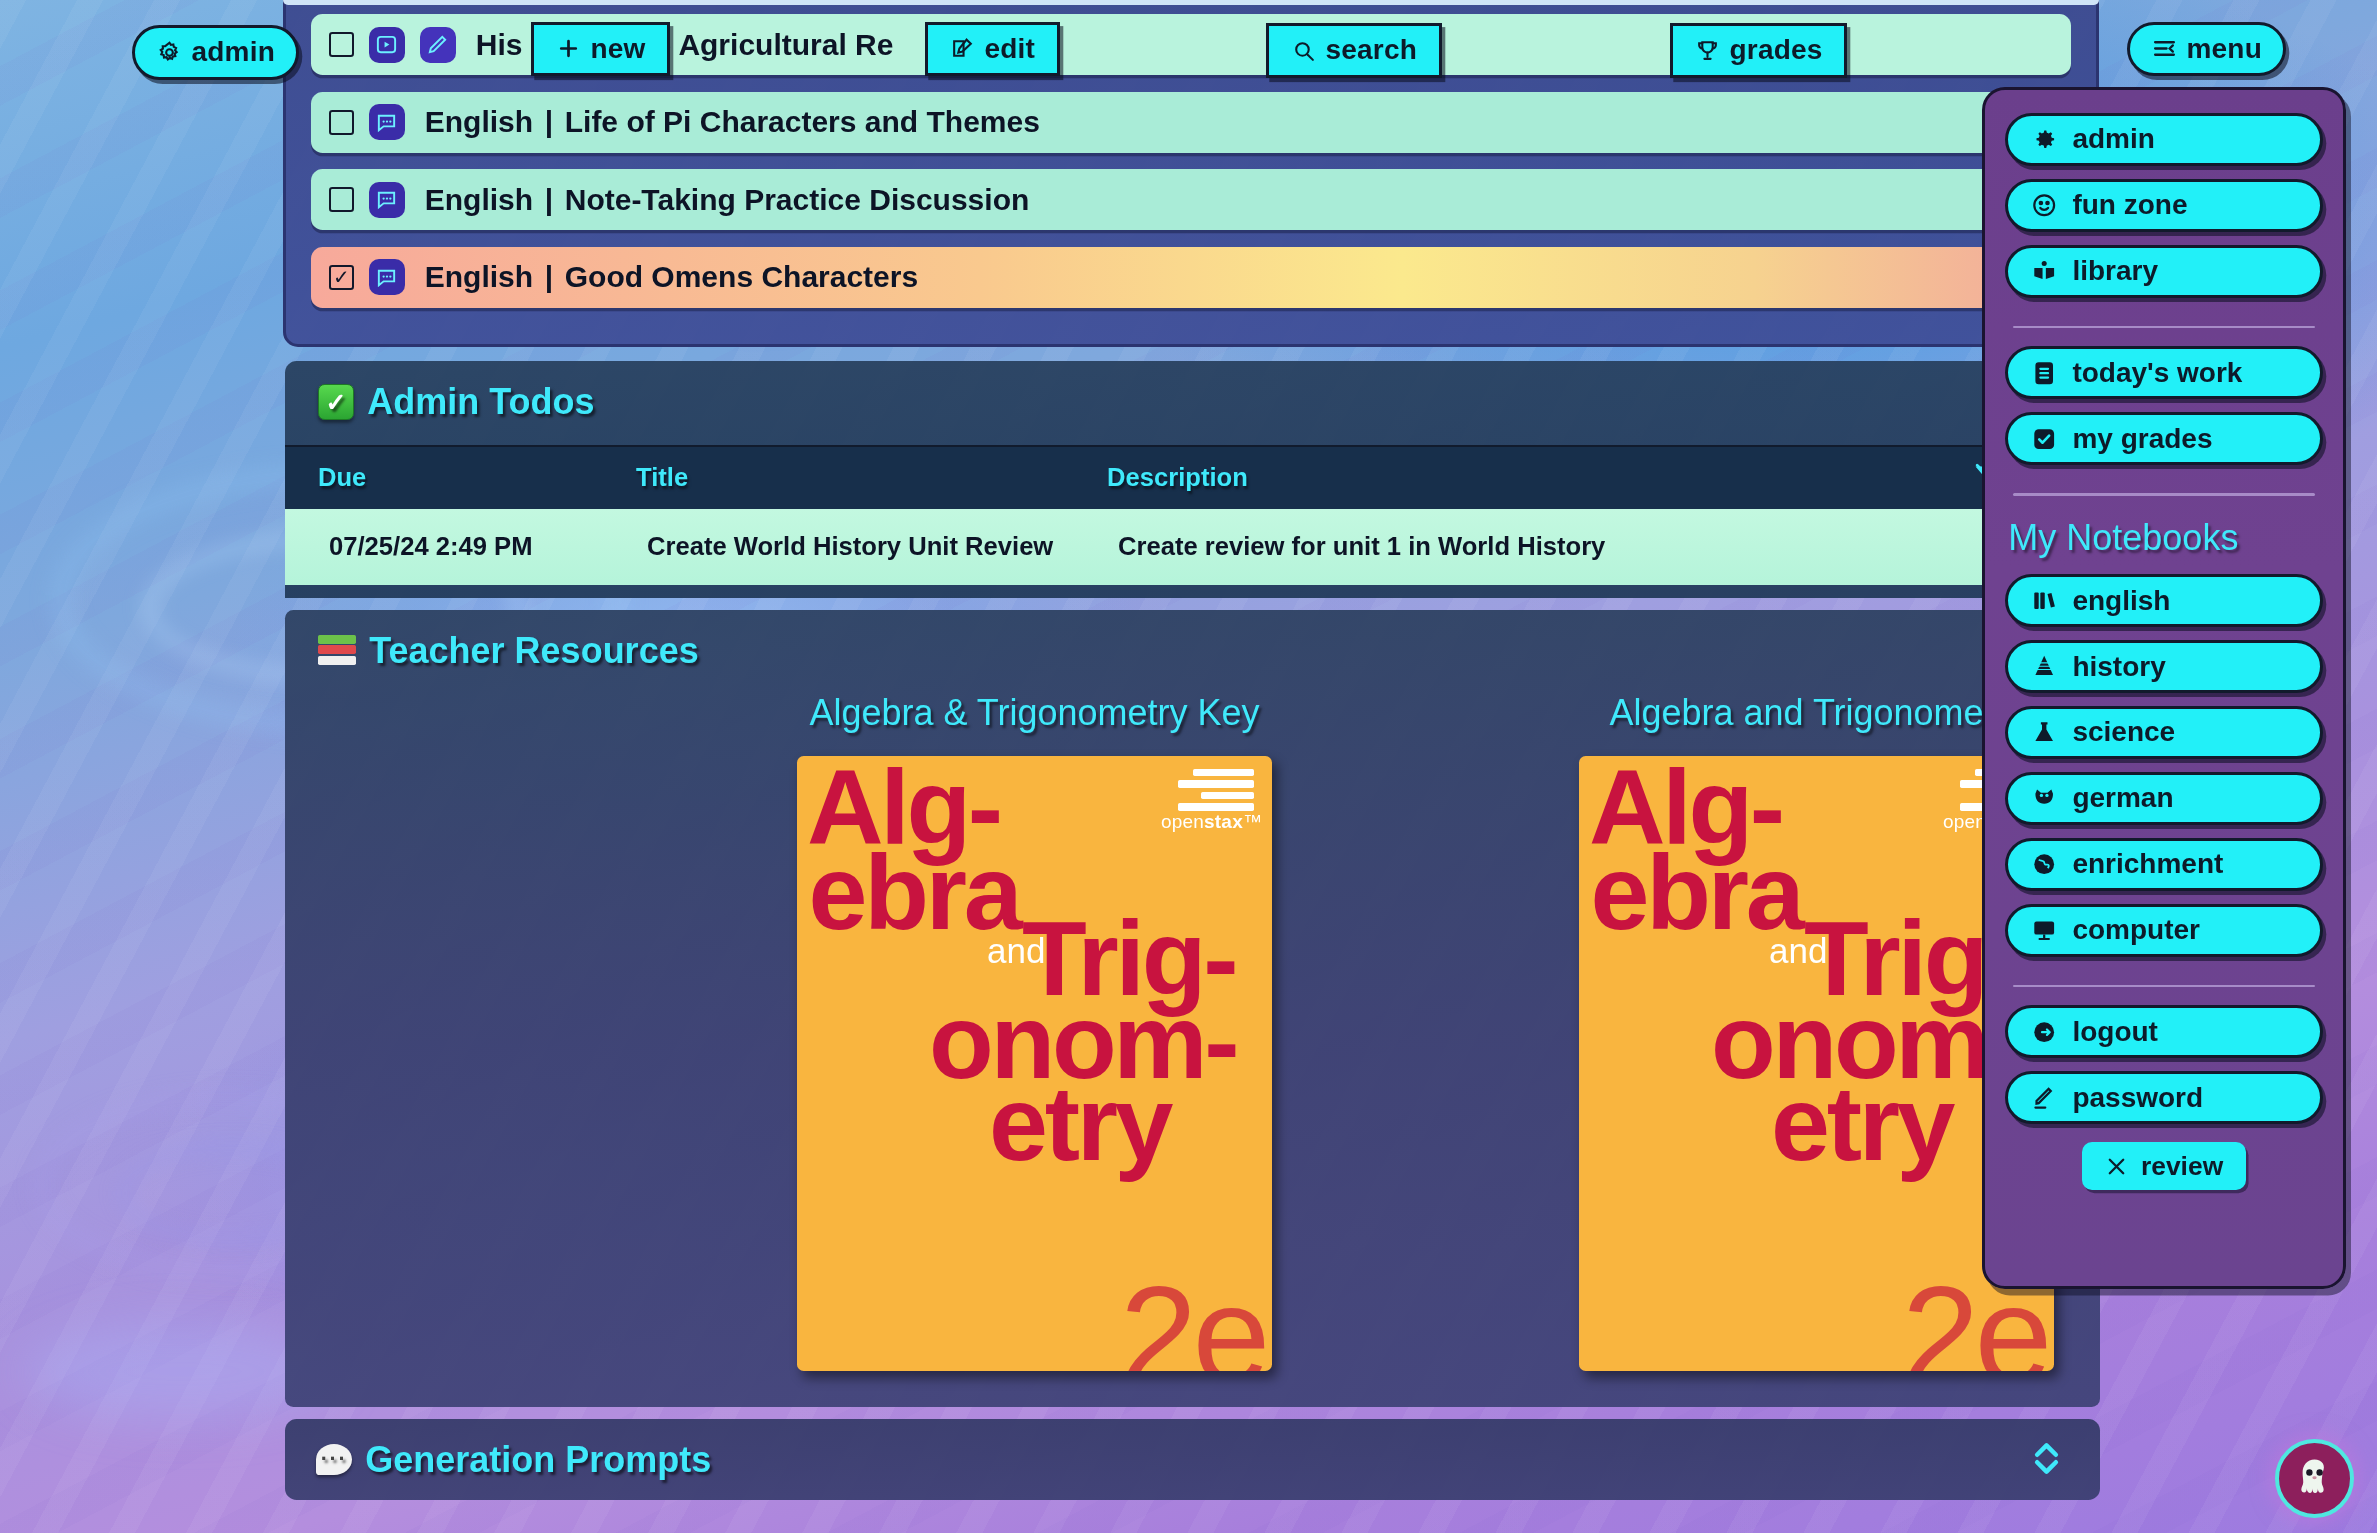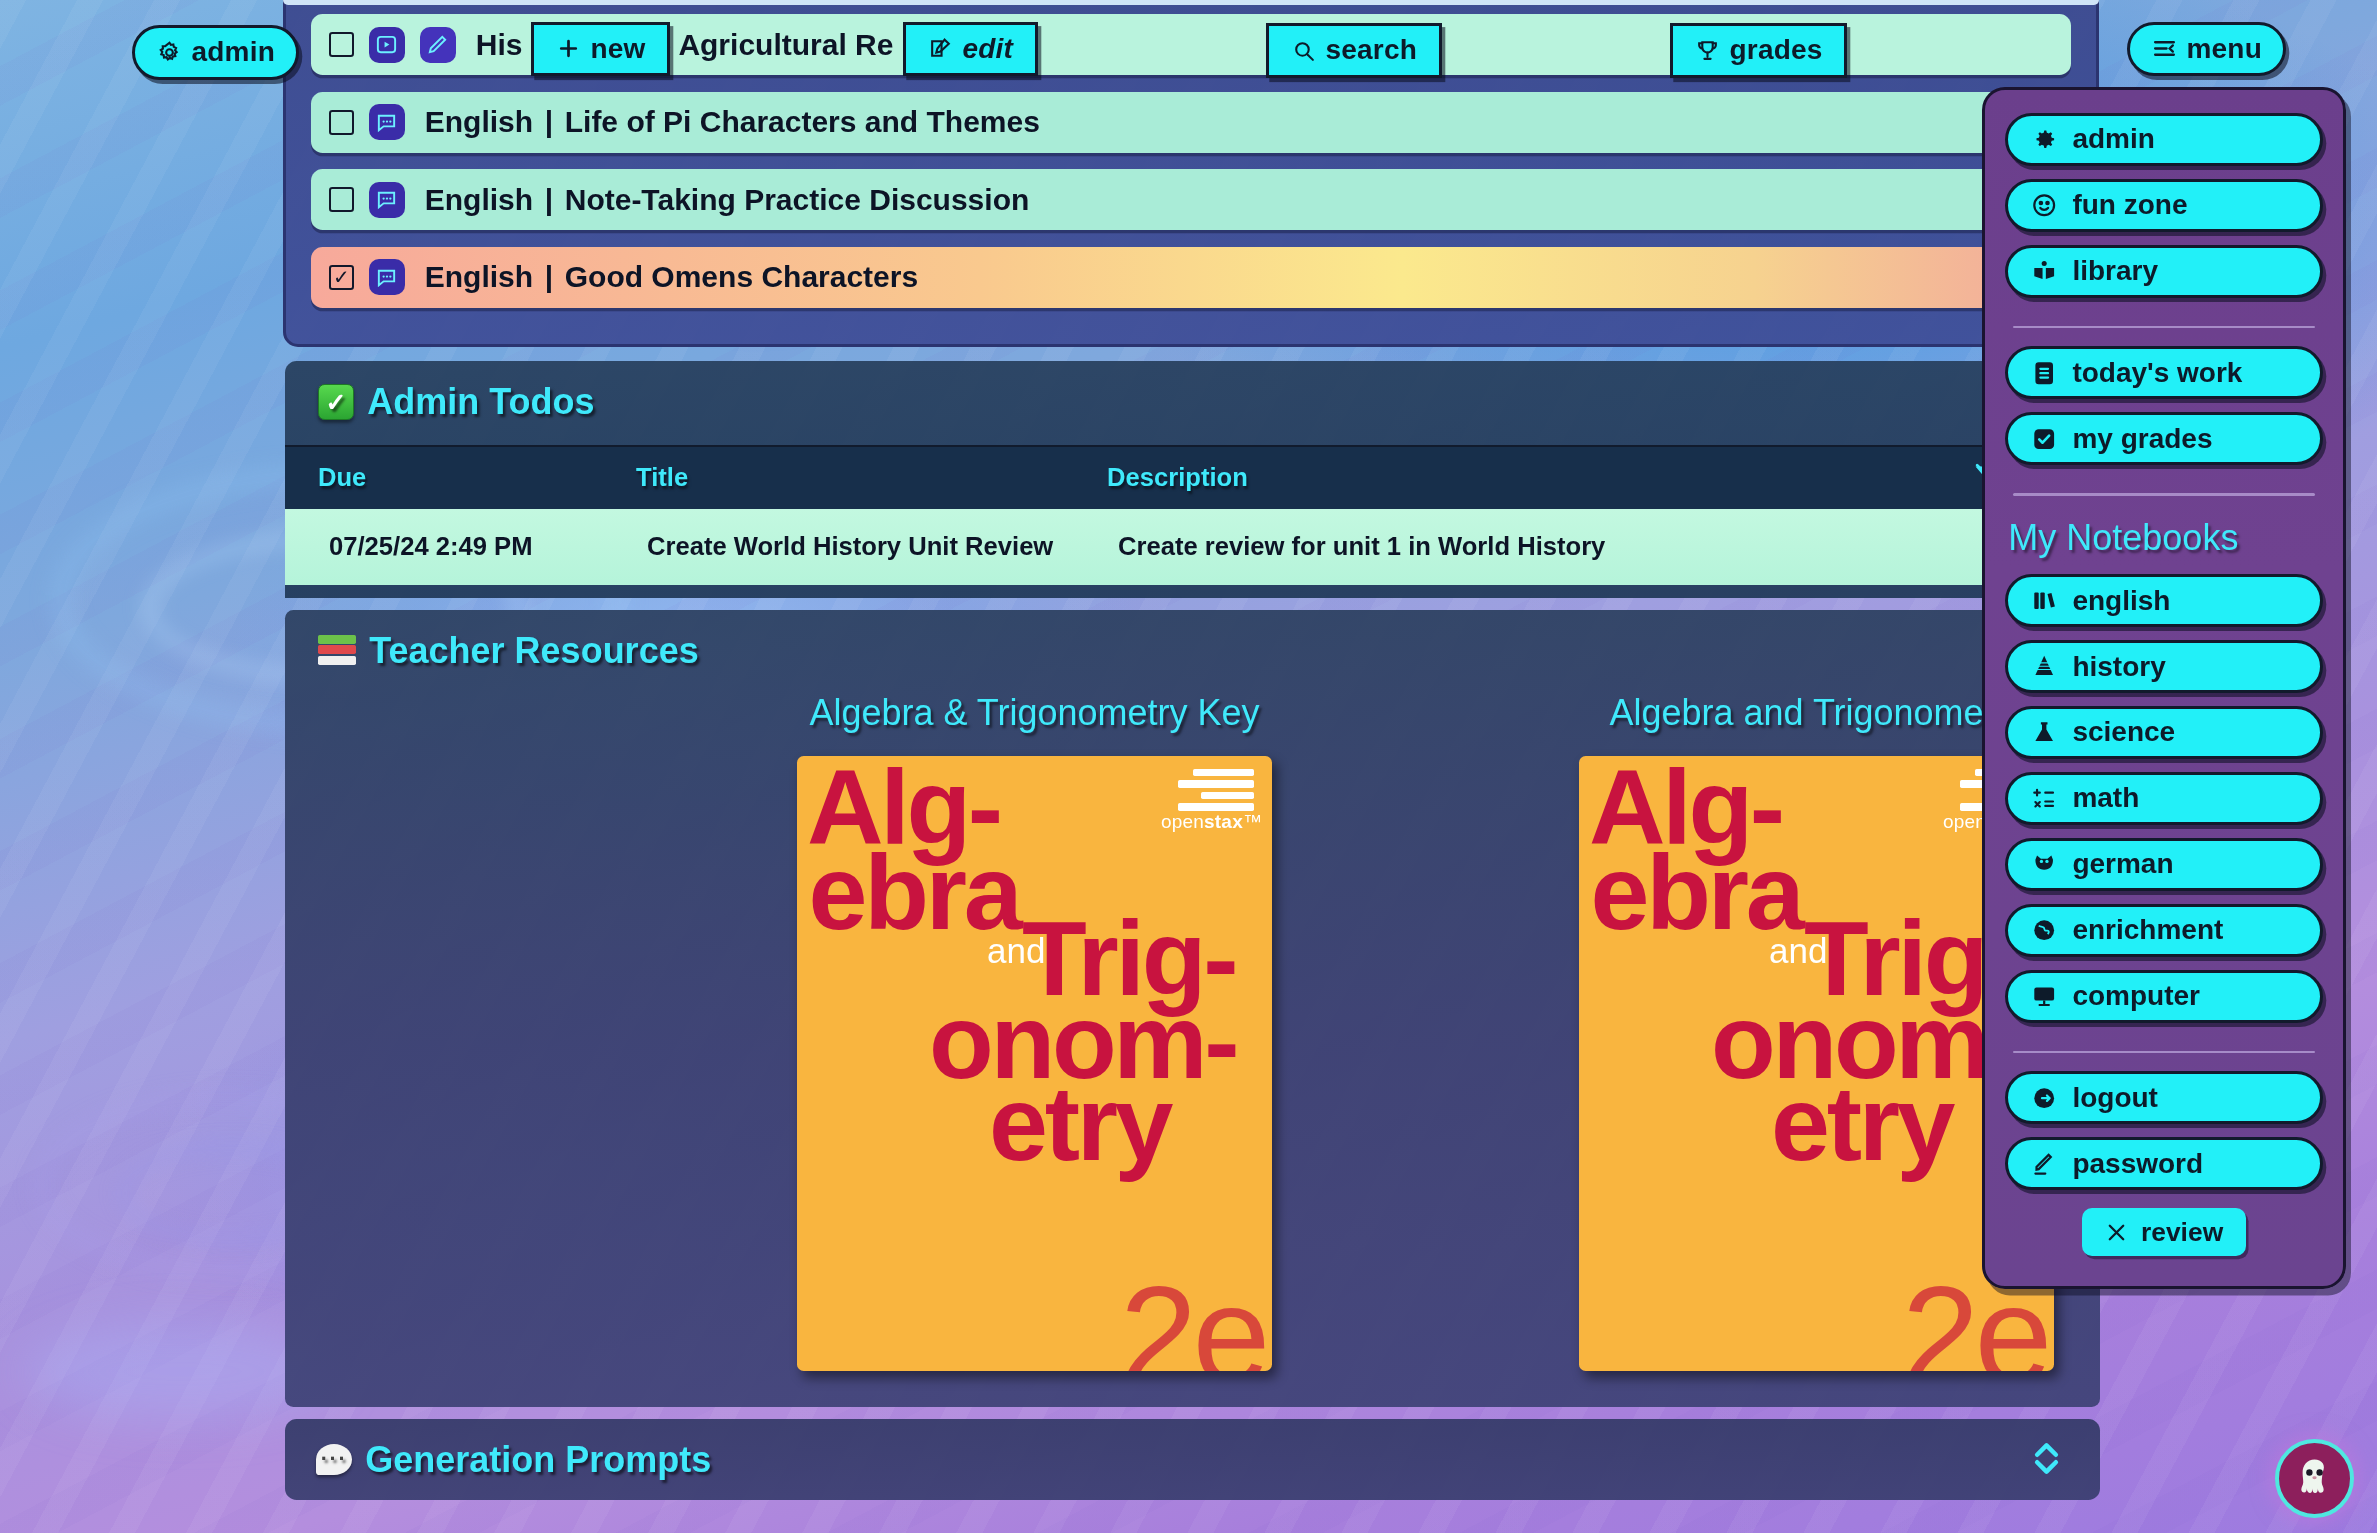--- a/index.html
+++ b/index.html
@@ -124,21 +124,21 @@
     right: -8.3px; top: 6.6px;
     width: 48px; height: 48px;
     background: #fbe34a;
     border: 2.5px solid #13182c;
     border-radius: 11.6px;
     box-shadow: 2.5px 3.3px 0 rgba(10,12,30,0.5);
   }
 
   
   #btn-new   { position: absolute; left: 531px;  top: 21.5px; z-index: 45; }
-  #btn-edit  { position: absolute; left: 903px; top: 21.5px; z-index: 45; font-style: italic; }
+  #btn-edit  { position: absolute; left: 925px; top: 21.5px; z-index: 45; }
   #btn-search{ position: absolute; left: 1266px; top: 23px; z-index: 45; text-align: right; }
   #btn-grades{ position: absolute; left: 1670px; top: 23px; z-index: 45; }
   #btn-menu  { position: absolute; left: 2127px; top: 21.5px; z-index: 60; }
 
   
   #todos-panel {
     position: absolute;
     left: 285px; top: 361px;
     width: 1815px; height: 237px;
     background: linear-gradient(180deg, rgba(38,62,92,0.92) 0%, rgba(33,58,90,0.94) 100%);
@@ -653,26 +653,20 @@
     <span>history</span>
   </div>
 
   <div class="side-btn">
     <svg viewBox="0 0 24 24" fill="#0d1b2a">
       <path d="M9 3h6v2h-1v4.6L20 20H4l6-10.4V5H9z"></path>
     </svg>
     <span>science</span>
   </div>
 
-  <div class="side-btn">
-    <svg viewBox="0 0 24 24" fill="none" stroke="#0d1b2a" stroke-width="2" stroke-linecap="round">
-      <path d="M3 7h5M5.5 4.5v5M13 7h7M4 15.5l4 4M8 15.5l-4 4M13 15h7M13 19h7"></path>
-    </svg>
-    <span>math</span>
-  </div>
 
   <div class="side-btn">
     <svg viewBox="0 0 24 24" fill="#0d1b2a">
       <path d="M4 8l1.5-4L9 7h6l3.5-3L20 8c0 6-3 9-8 9S4 14 4 8z"></path>
       <circle cx="9.5" cy="9.5" r="1.5" fill="#22f0f8"></circle>
         <circle cx="14.5" cy="9.5" r="1.5" fill="#22f0f8"></circle>
     </svg>
     <span>german</span>
   </div>
 

